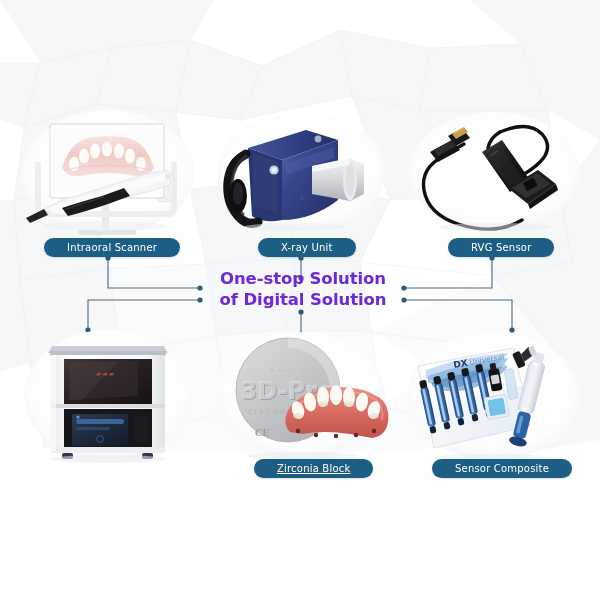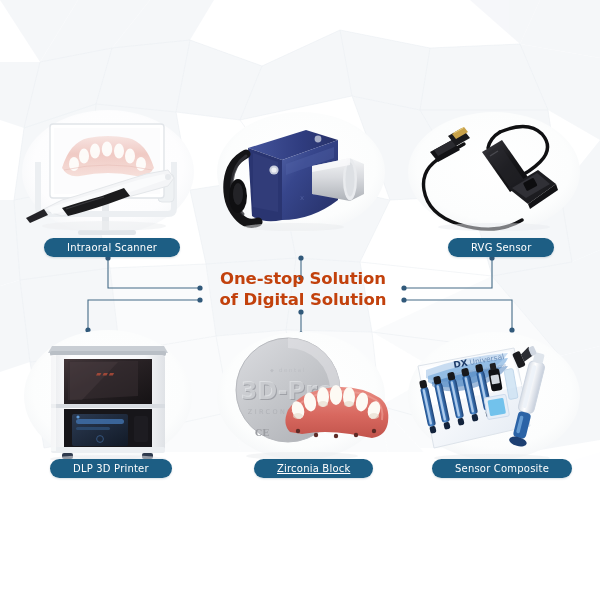--- a/index.html
+++ b/index.html
@@ -30,21 +30,21 @@
     white-space:nowrap;
     padding:0 23px;
     box-shadow:0 1px 2px rgba(30,70,100,.18);
   }
 
   
   #centre{
     position:absolute;
     left:208px;top:268px;width:190px;
     text-align:center;
-    color:#c2410c;
+    color:#6d28d9;
     font-size:16.5px;
     line-height:21px;
     font-weight:bold;
     letter-spacing:-.1px;
   }
   #centre .l2{display:block;}
 
   
   #links{position:absolute;left:0;top:0;width:600px;height:600px;}
 </style>
@@ -260,20 +260,23 @@
       <ellipse cx="138" cy="71.5" rx="7" ry="21" fill="#e9ebee"></ellipse>
       <ellipse cx="138" cy="71.5" rx="4.5" ry="17" fill="#d6d9de" opacity=".6"></ellipse>
       <path d="M100,58 L138,50 L138,57 L100,64 Z" fill="#fbfbfc" opacity=".75"></path>
 
       <path d="M34,46 Q18,54 16,74 Q14,96 28,110 Q36,118 46,114" fill="none" stroke="#141416" stroke-width="9" stroke-linecap="round"></path>
       <path d="M34,48 Q22,56 20,74 Q19,94 31,106" fill="none" stroke="#35353a" stroke-width="3" stroke-linecap="round" opacity=".8"></path>
       <ellipse cx="26" cy="88" rx="9" ry="17" fill="#0f0f11"></ellipse>
       <ellipse cx="26" cy="86" rx="5" ry="11" fill="#2c2c31" opacity=".7"></ellipse>
       <ellipse cx="82" cy="119" rx="50" ry="4" fill="#e9ebee" opacity=".5"></ellipse>
     </svg>
+    <div class="badge" style="left:46px;top:130px;">
+      <span>X-ray Unit</span>
+    </div>
   </div>
 
   <div class="cell" style="left:404px;top:108px;width:180px;height:150px;">
     <svg class="photo" width="180" height="128" viewBox="0 0 180 128">
       <defs>
         <radialGradient id="gl3" cx="50%" cy="45%" r="62%">
           <stop offset="0%" stop-color="#ffffff"></stop>
           <stop offset="72%" stop-color="#fcfdfd"></stop>
           <stop offset="100%" stop-color="#f2f4f6"></stop>
         </radialGradient>
@@ -372,23 +375,20 @@
       </g>
       <rect x="116" y="90" width="14" height="26" rx="2" fill="#222227" opacity=".6"></rect>
 
       <rect x="33" y="121" width="114" height="6" rx="2" fill="#eceff2"></rect>
       <rect x="44" y="127" width="11" height="6" rx="2" fill="#2f3a4d"></rect>
       <rect x="124" y="127" width="11" height="6" rx="2" fill="#2f3a4d"></rect>
 
       <rect x="33" y="29" width="5" height="96" fill="#ffffff" opacity=".55"></rect>
       <ellipse cx="90" cy="133" rx="58" ry="4" fill="#e9ebee" opacity=".55"></ellipse>
     </svg>
-    <div class="badge" style="left:32px;top:133px;">
-      <span>DLP 3D Printer</span>
-    </div>
   </div>
 
   <div class="cell" style="left:212px;top:326px;width:178px;height:160px;">
     <svg class="photo" width="178" height="140" viewBox="0 0 178 140">
       <defs>
         <radialGradient id="gl5" cx="50%" cy="45%" r="62%">
           <stop offset="0%" stop-color="#ffffff"></stop>
           <stop offset="72%" stop-color="#fcfdfd"></stop>
           <stop offset="100%" stop-color="#f2f4f6"></stop>
         </radialGradient>

